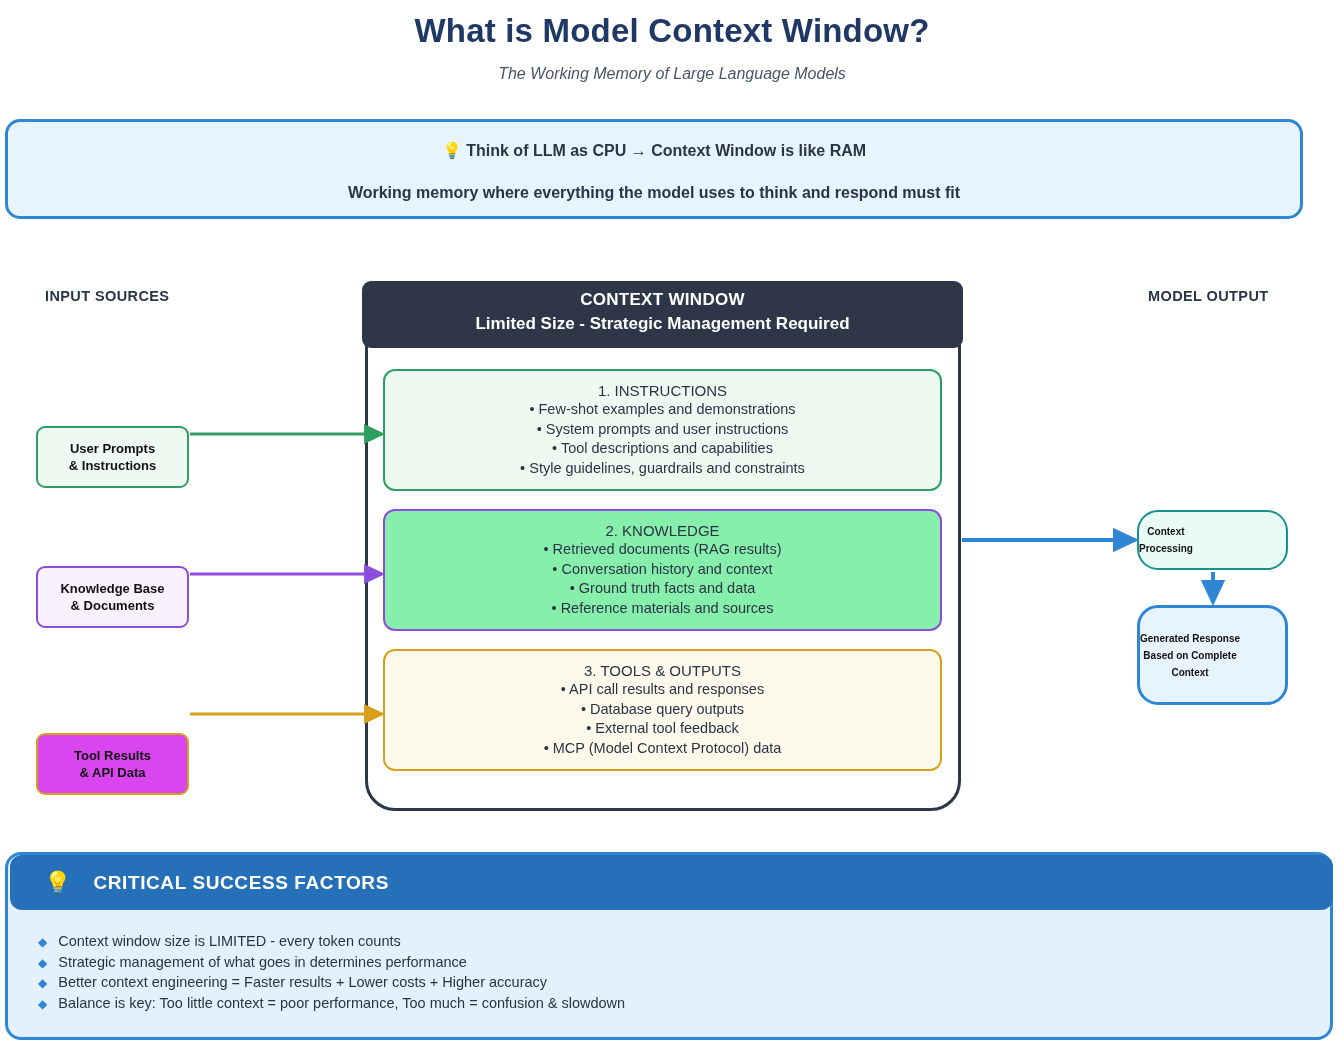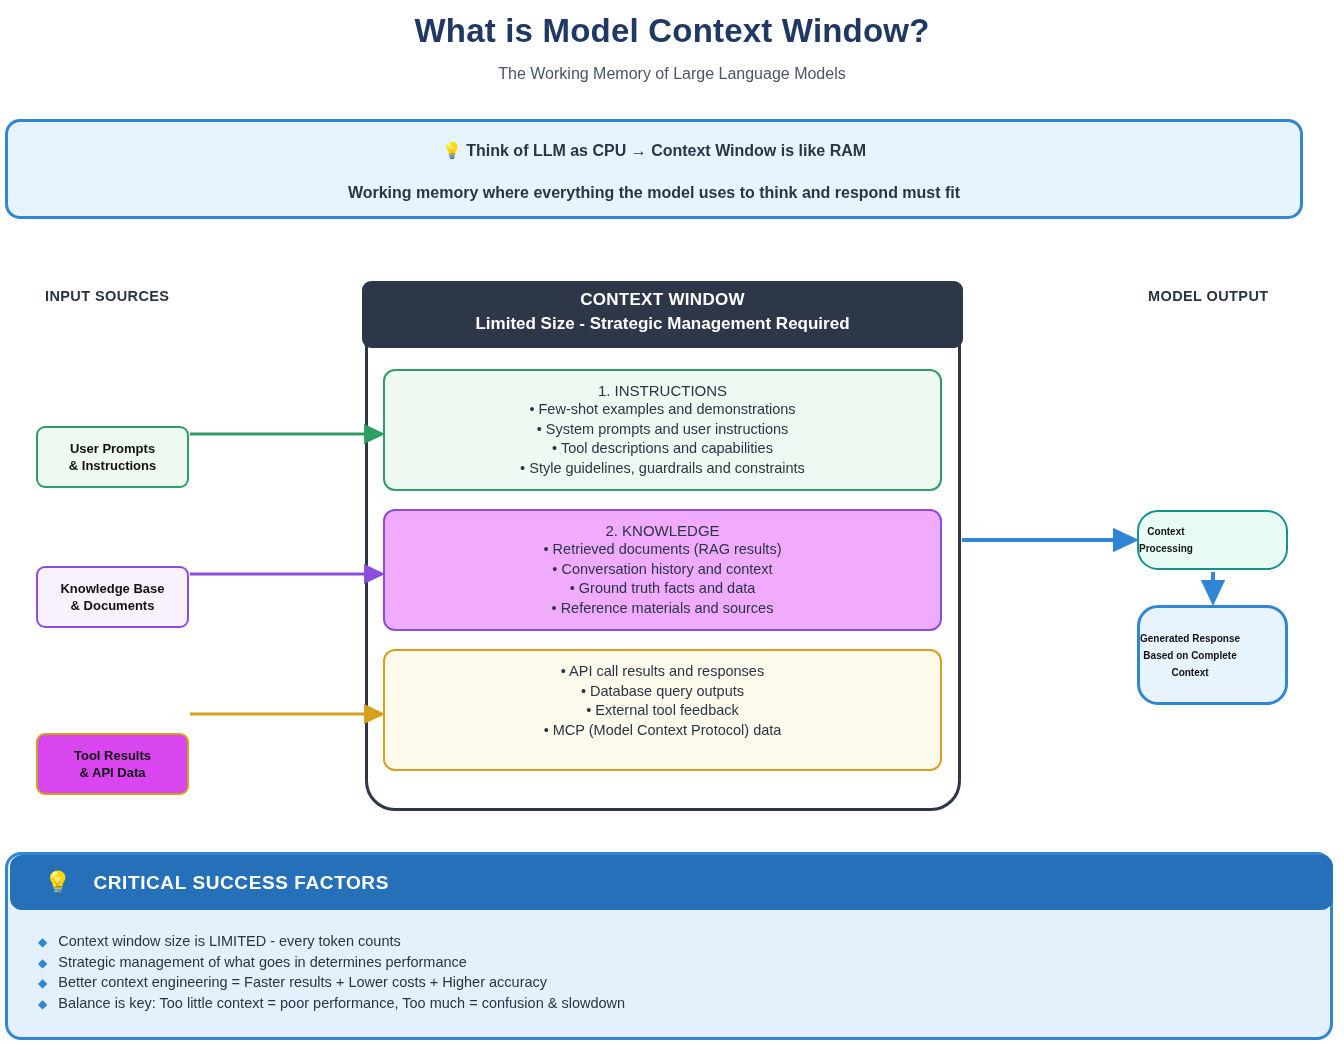--- a/index.html
+++ b/index.html
@@ -28,20 +28,21 @@
     color: #1f3864;
     letter-spacing: 0.2px;
   }
   .page-subtitle {
     position: absolute;
     top: 65px;
     left: 0;
     width: 1344px;
     text-align: center;
     font-size: 16px;
+    font-style: italic;
     color: #4a5568;
   }
 
   
   .analogy-banner {
     position: absolute;
     left: 5px;
     top: 119px;
     width: 1298px;
     height: 100px;
@@ -132,21 +133,21 @@
   }
   .cw-box.instructions {
     top: 369px;
     height: 122px;
     background: #eefaf1;
     border: 2.5px solid #2e9e63;
   }
   .cw-box.knowledge {
     top: 509px;
     height: 122px;
-    background: #f0abfc;
+    background: #86efac;
     border: 2.5px solid #8b4ddb;
   }
   .cw-box.tools {
     top: 649px;
     height: 122px;
     background: #fdfaec;
     border: 2.5px solid #d6a01d;
   }
 
   
@@ -283,20 +284,21 @@
 
 <div class="cw-box knowledge">
   <div class="box-title">2. KNOWLEDGE</div>
   <div class="box-line">• Retrieved documents (RAG results)</div>
   <div class="box-line">• Conversation history and context</div>
   <div class="box-line">• Ground truth facts and data</div>
   <div class="box-line">• Reference materials and sources</div>
 </div>
 
 <div class="cw-box tools">
+  <div class="box-title">3. TOOLS &amp; OUTPUTS</div>
   <div class="box-line">• API call results and responses</div>
   <div class="box-line">• Database query outputs</div>
   <div class="box-line">• External tool feedback</div>
   <div class="box-line">• MCP (Model Context Protocol) data</div>
 </div>
 
 <div class="cw-header">
   <div class="t1">CONTEXT WINDOW</div>
   <div class="t2">Limited Size - Strategic Management Required</div>
 </div>

